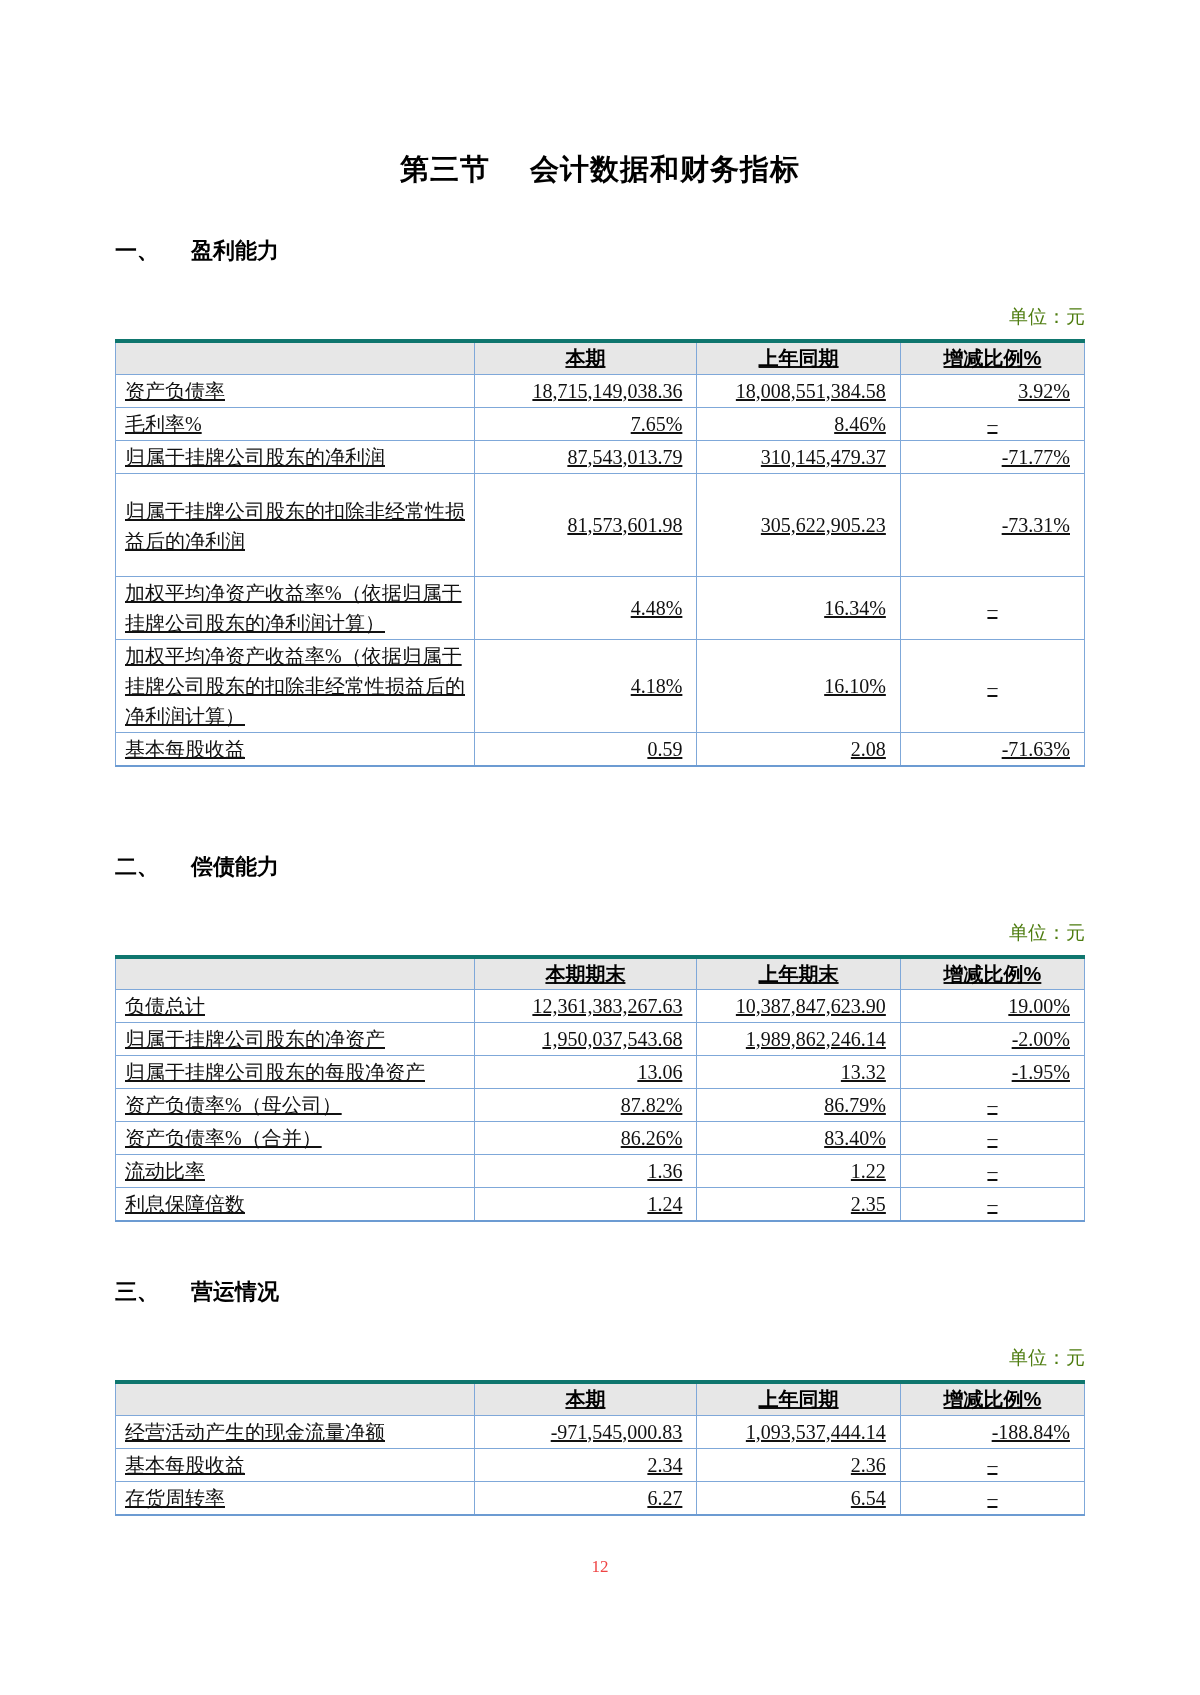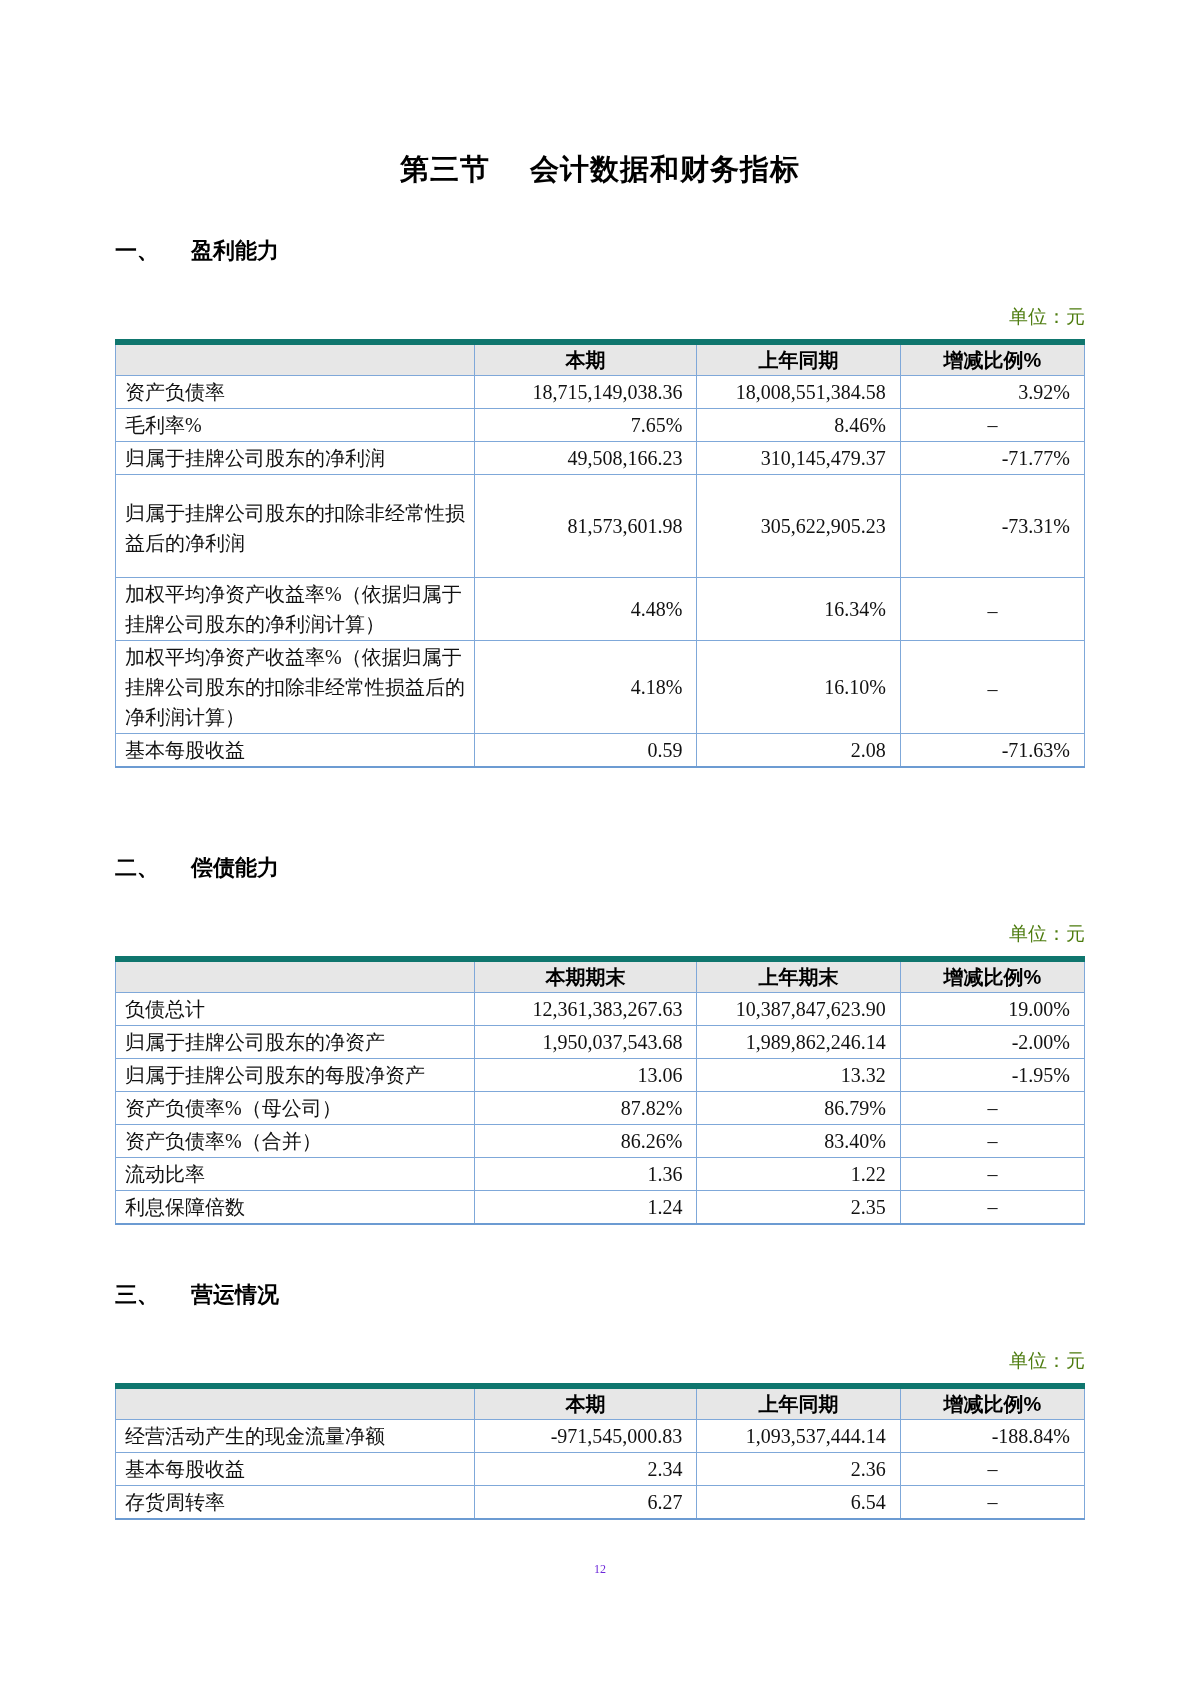--- a/index.html
+++ b/index.html
@@ -45,22 +45,23 @@
     margin-bottom: 9px;
     text-align: right;
     font-size: 19px;
     color: #4d7c0f;
   }
 
   table.fin-table {
     width: 100%;
     border-collapse: collapse;
     table-layout: fixed;
-    border-top: 6px solid #0f766e;
+    border-top: 4px solid #0f766e;
     border-bottom: 2px solid #6c9bd2;
+    text-decoration: underline;
   }
   table.fin-table th, table.fin-table td {
     border: 1px solid #7fa8d9;
     font-size: 20px;
     line-height: 30px;
     vertical-align: middle;
   }
   table.fin-table th {
     background: #e7e7e7;
     height: 33px;
@@ -79,22 +80,22 @@
   .col-cur    { width: 23%; }
   .col-prior  { width: 21%; }
   .col-change { width: 19%; }
 
   .page-footer {
     position: absolute;
     left: 0;
     bottom: 118px;
     width: 100%;
     text-align: center;
-    font-size: 12px;
-    color: #6d28d9;
+    font-size: 17px;
+    color: #ef4444;
   }
 </style>
 </head>
 <body>
 
 <div class="page">
   <div class="content">
 
     <h1 class="doc-title"><span>第三节</span><span class="gap"></span><span>会计数据和财务指标</span></h1>
 
@@ -126,21 +127,21 @@
             <td class="num">3.92%</td>
           </tr>
           <tr>
             <td class="lbl">毛利率%</td>
             <td class="num">7.65%</td>
             <td class="num">8.46%</td>
             <td class="dash">–</td>
           </tr>
           <tr>
             <td class="lbl">归属于挂牌公司股东的净利润</td>
-            <td class="num">49,508,166.23</td>
+            <td class="num">87,543,013.79</td>
             <td class="num">310,145,479.37</td>
             <td class="num">-71.77%</td>
           </tr>
           <tr style="height: 103px;">
             <td class="lbl top-align">归属于挂牌公司股东的扣除非经常性损益后的净利润</td>
             <td class="num">81,573,601.98</td>
             <td class="num">305,622,905.23</td>
             <td class="num">-73.31%</td>
           </tr>
           <tr style="height: 63px;">

